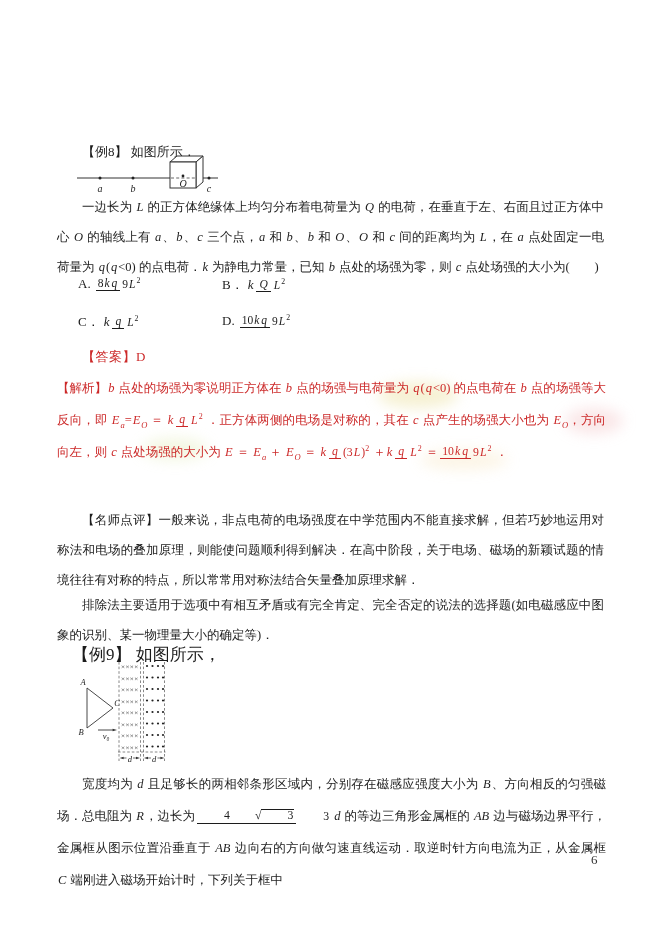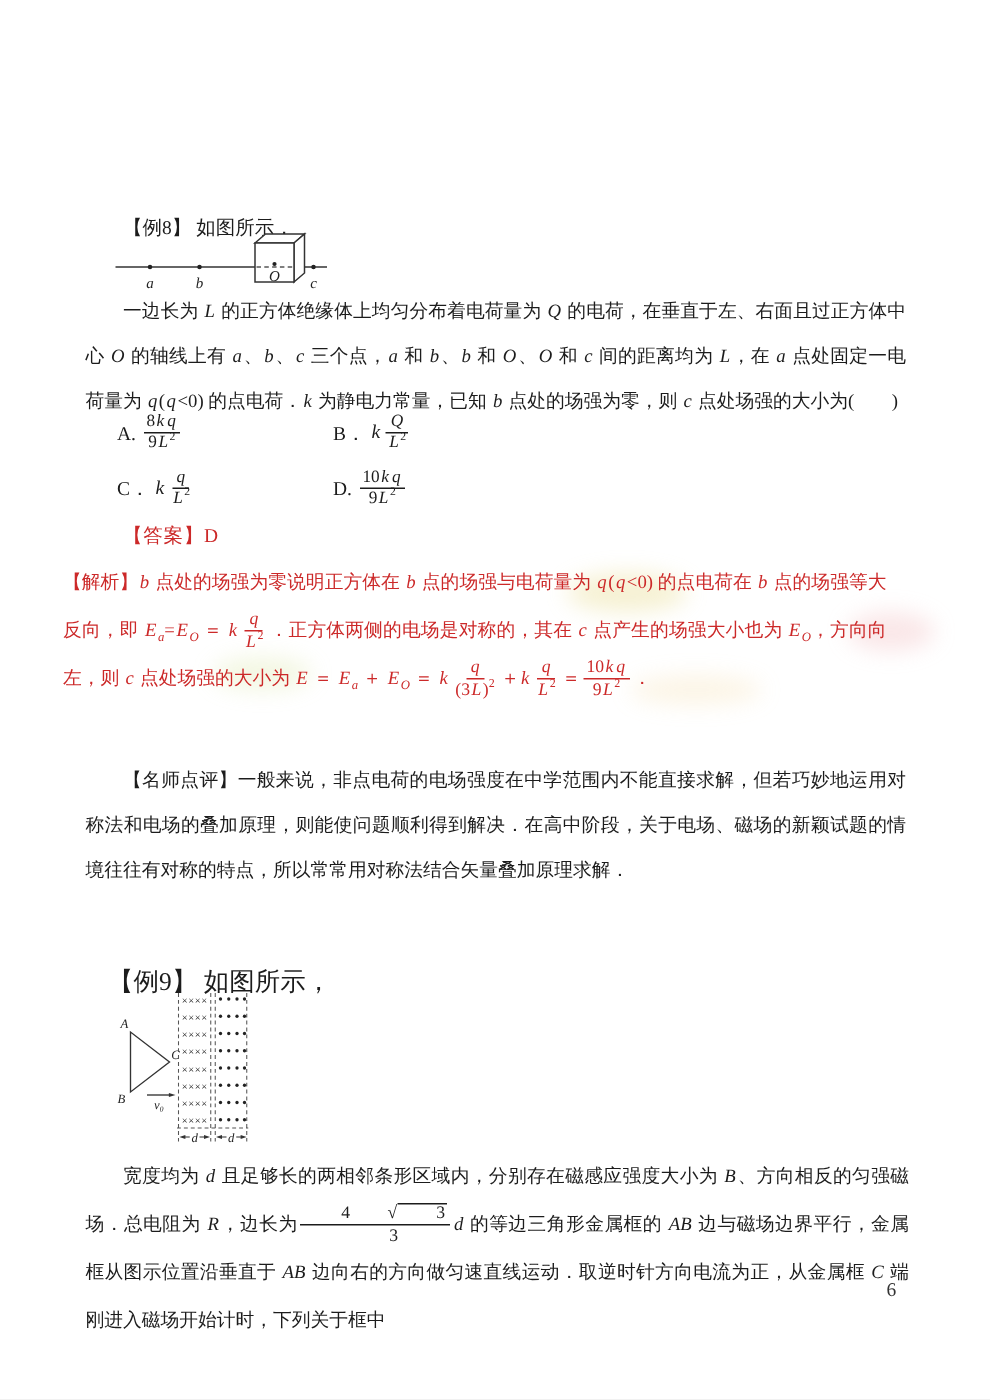--- a/index.html
+++ b/index.html
@@ -10,21 +10,21 @@
     color:#1c1c1c;font-size:12.5px;
   }
   .block{position:absolute;}
   .para{width:547px;text-align:justify;line-height:30px;}
   .indent{text-indent:2em;}
   .red{color:var(--red,#cc2929);}
   .tall{line-height:32px;}
   i.var{font-family:"Liberation Serif",serif;font-style:italic;padding:0 1px;}
   sub{font-size:0.68em;font-style:italic;line-height:0;}
   sup{font-size:0.68em;line-height:0;}
-  .frac{display:inline-flex;flex-direction:column;align-items:center;
+  .frac{display:inline-flex;flex-direction:row;align-items:center;
         vertical-align:middle;line-height:1.12;font-size:0.94em;
         margin:0 2px;transform:translateY(-1px);}
   .frac .num{border-bottom:1px solid currentColor;padding:0 2px 0 2px;}
   .frac .den{padding:0 2px;}
   .sqrt{display:inline-flex;align-items:baseline;}
   .sqrt .rad{line-height:1;}
   .sqrt .radicand{border-top:1px solid currentColor;line-height:1.1;padding:0 1px;}
   .option{position:absolute;display:flex;align-items:center;gap:3px;font-size:13px;}
   .option .frac{font-size:11.5px;}
   .answer-line{position:absolute;font-size:13px;letter-spacing:.5px;}
@@ -108,37 +108,38 @@
     <span><span class="frac">
           <span class="num">10<i class="var">k</i><i class="var">q</i></span>
           <span class="den">9<i class="var">L</i><sup>2</sup></span>
         </span></span>
   </div>
 
   <div class="answer-line red" style="left:82px;top:348px;">
     <span>【答案】</span><span>D</span>
   </div>
 
-  <div class="block para tall red" style="left:42px;top:372px;width:549px;">【解析】<i class="var">b</i> 点处的场强为零说明正方体在 <i class="var">b</i> 点的场强与电荷量为 <i class="var">q</i>(<i class="var">q</i>&lt;0) 的点电荷在 <i class="var">b</i> 点的场强等大反向，即 <i class="var">E</i><sub>a</sub>=<i class="var">E</i><sub>O</sub> ＝ <i class="var">k</i><span class="frac">
+  <div class="block para tall red" style="left:57px;top:372px;width:549px;">【解析】<i class="var">b</i> 点处的场强为零说明正方体在 <i class="var">b</i> 点的场强与电荷量为 <i class="var">q</i>(<i class="var">q</i>&lt;0) 的点电荷在 <i class="var">b</i> 点的场强等大反向，即 <i class="var">E</i><sub>a</sub>=<i class="var">E</i><sub>O</sub> ＝ <i class="var">k</i><span class="frac">
         <span class="num"><i class="var">q</i></span>
         <span class="den"><i class="var">L</i><sup>2</sup></span>
       </span>．正方体两侧的电场是对称的，其在 <i class="var">c</i> 点产生的场强大小也为 <i class="var">E</i><sub>O</sub>，方向向左，则 <i class="var">c</i> 点处场强的大小为 <i class="var">E</i> ＝ <i class="var">E</i><sub>a</sub> ＋ <i class="var">E</i><sub>O</sub> ＝ <i class="var">k</i><span class="frac">
         <span class="num"><i class="var">q</i></span>
         <span class="den">(3<i class="var">L</i>)<sup>2</sup></span>
       </span>＋<i class="var">k</i><span class="frac">
         <span class="num"><i class="var">q</i></span>
         <span class="den"><i class="var">L</i><sup>2</sup></span>
       </span>＝<span class="frac">
         <span class="num">10<i class="var">k</i><i class="var">q</i></span>
         <span class="den">9<i class="var">L</i><sup>2</sup></span>
       </span>．</div>
 
   <div class="block para indent" style="left:57px;top:470px;margin-top:35px;">【名师点评】一般来说，非点电荷的电场强度在中学范围内不能直接求解，但若巧妙地运用对称法和电场的叠加原理，则能使问题顺利得到解决．在高中阶段，关于电场、磁场的新颖试题的情境往往有对称的特点，所以常常用对称法结合矢量叠加原理求解．</div>
 
 
+  <div class="block para indent" style="left:57px;top:590px;">排除法主要适用于选项中有相互矛盾或有完全肯定、完全否定的说法的选择题(如电磁感应中图象的识别、某一物理量大小的确定等)．</div>
 
   <div class="block" style="left:72px;top:643px;font-size:17px;">
     <span>【例9】</span>
     <span>如图所示，</span>
   </div>
 
   <div class="block" style="left:70px;top:658px;">
     <svg width="112" height="112" viewBox="0 0 112 112">
 
       <polygon points="17,30 17,70 43,50" fill="none" stroke="#333" stroke-width="0.9"></polygon>

